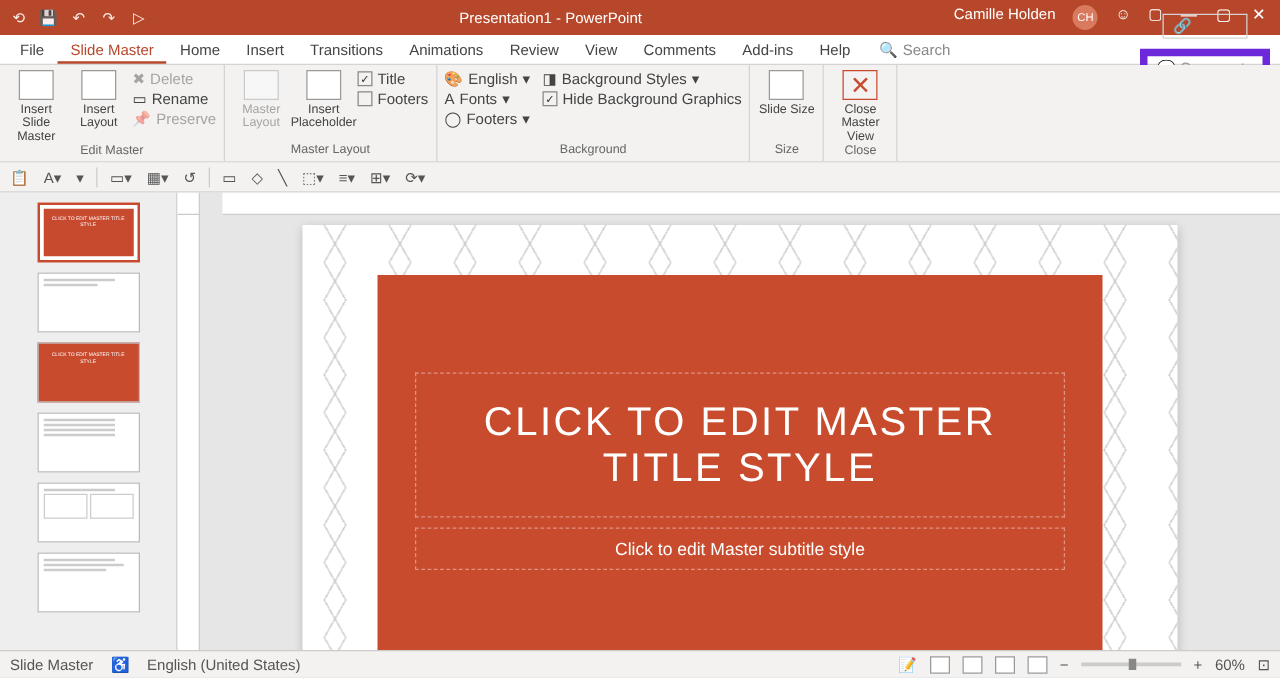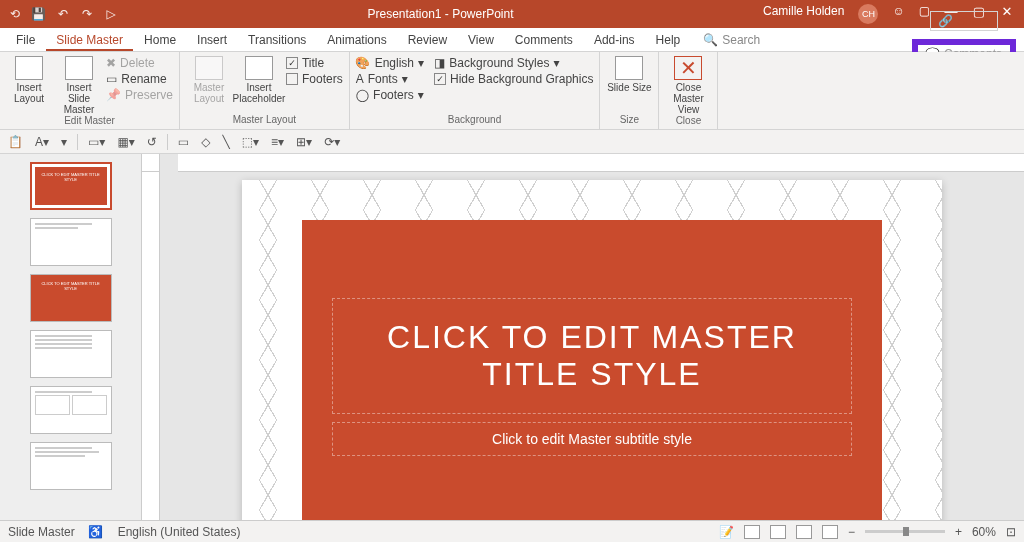--- a/index.html
+++ b/index.html
@@ -110,25 +110,25 @@
     <span class="share">🔗 <span>Share</span></span>
     <span class="comments">💬 <span>Comments</span></span>
   </div>
 </div>
 
 <div class="ribbon">
   <div class="group">
     <div class="group-body">
       <div class="bigbtn">
         <span class="icon"></span>
+        <span class="lbl">Insert Slide Master</span>
+      </div>
+      <div class="bigbtn">
+        <span class="icon"></span>
         <span class="lbl">Insert Layout</span>
-      </div>
-      <div class="bigbtn">
-        <span class="icon"></span>
-        <span class="lbl">Insert Slide Master</span>
       </div>
       <div class="smallstack">
         <div class="row disabled">
             <span>✖</span>
             <span>Delete</span>
           </div>
         <div class="row">
             <span>▭</span>
             <span>Rename</span>
           </div>

